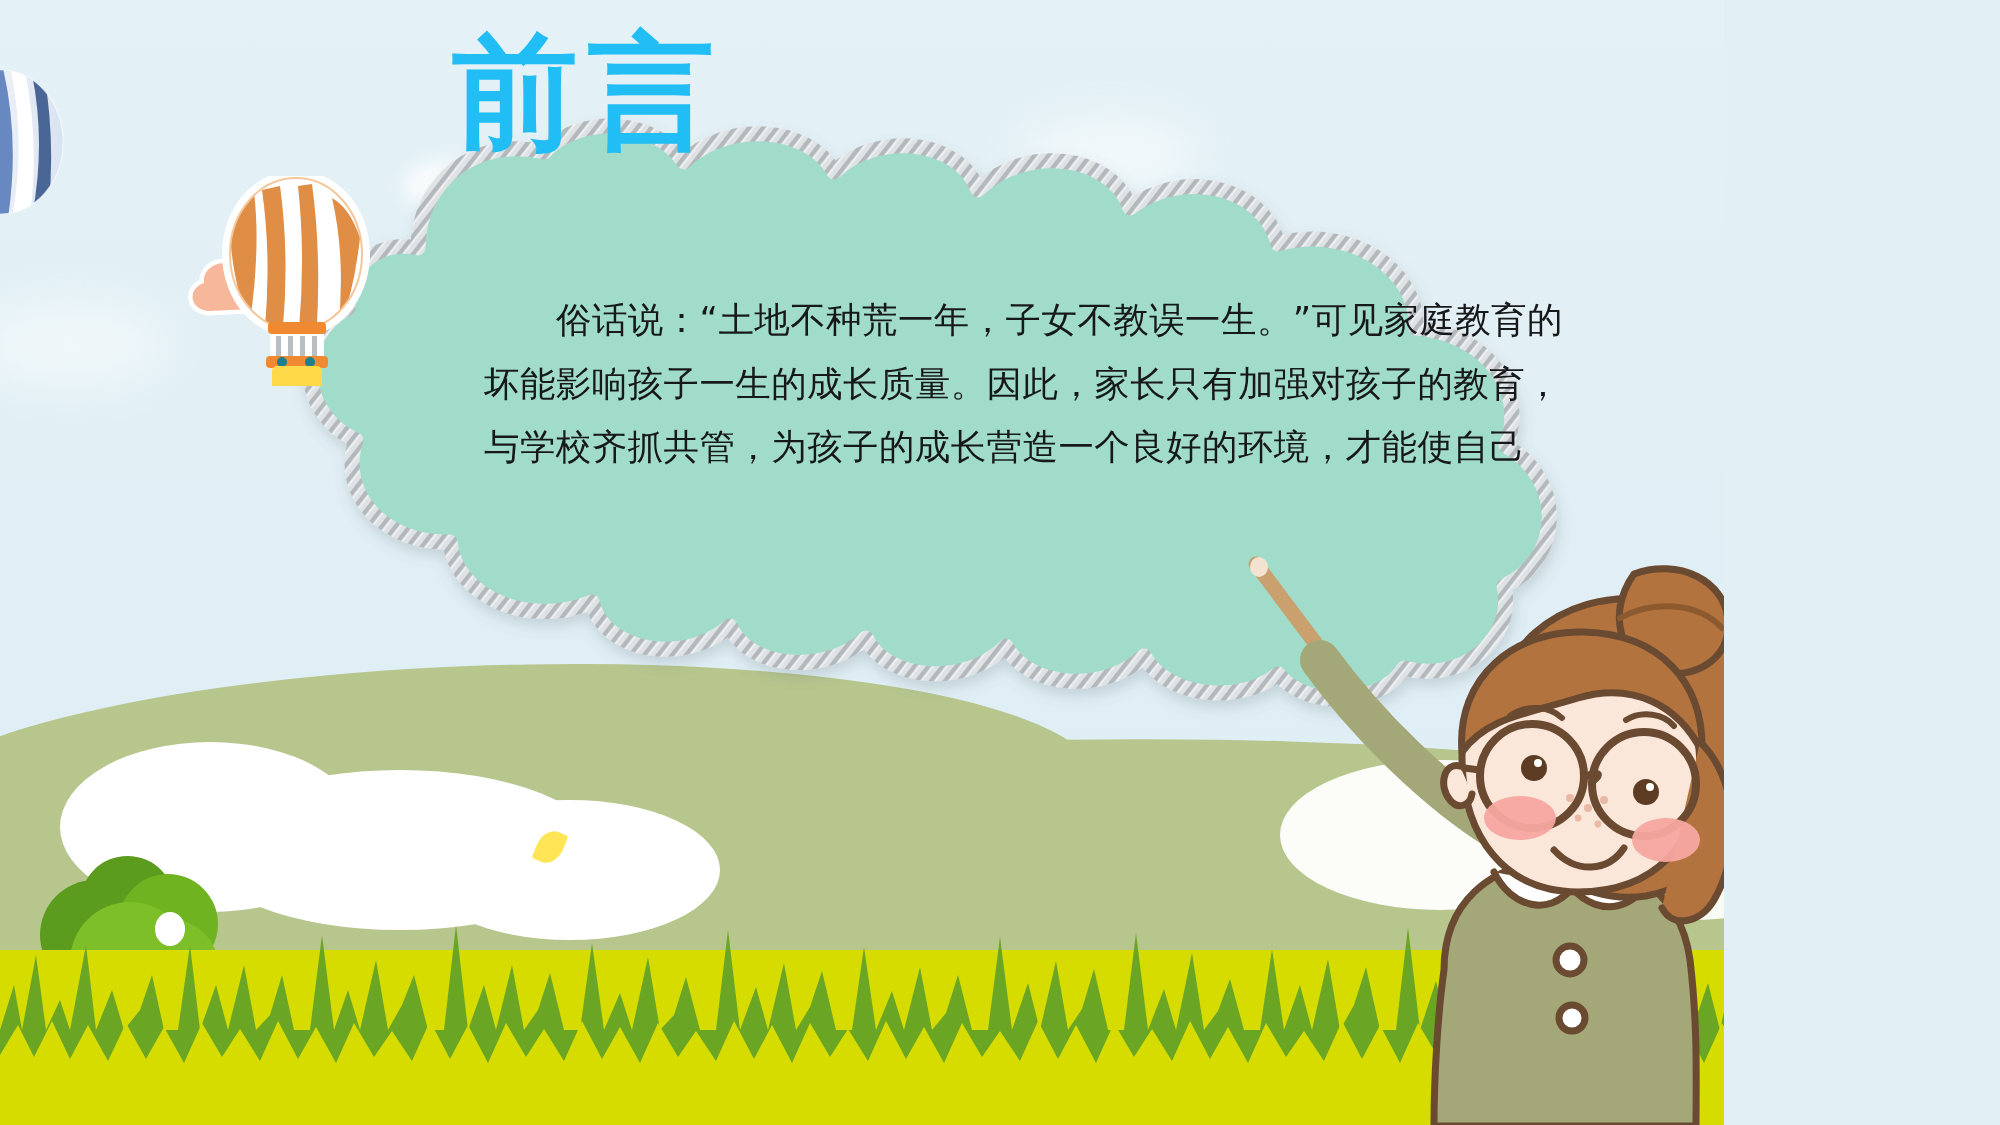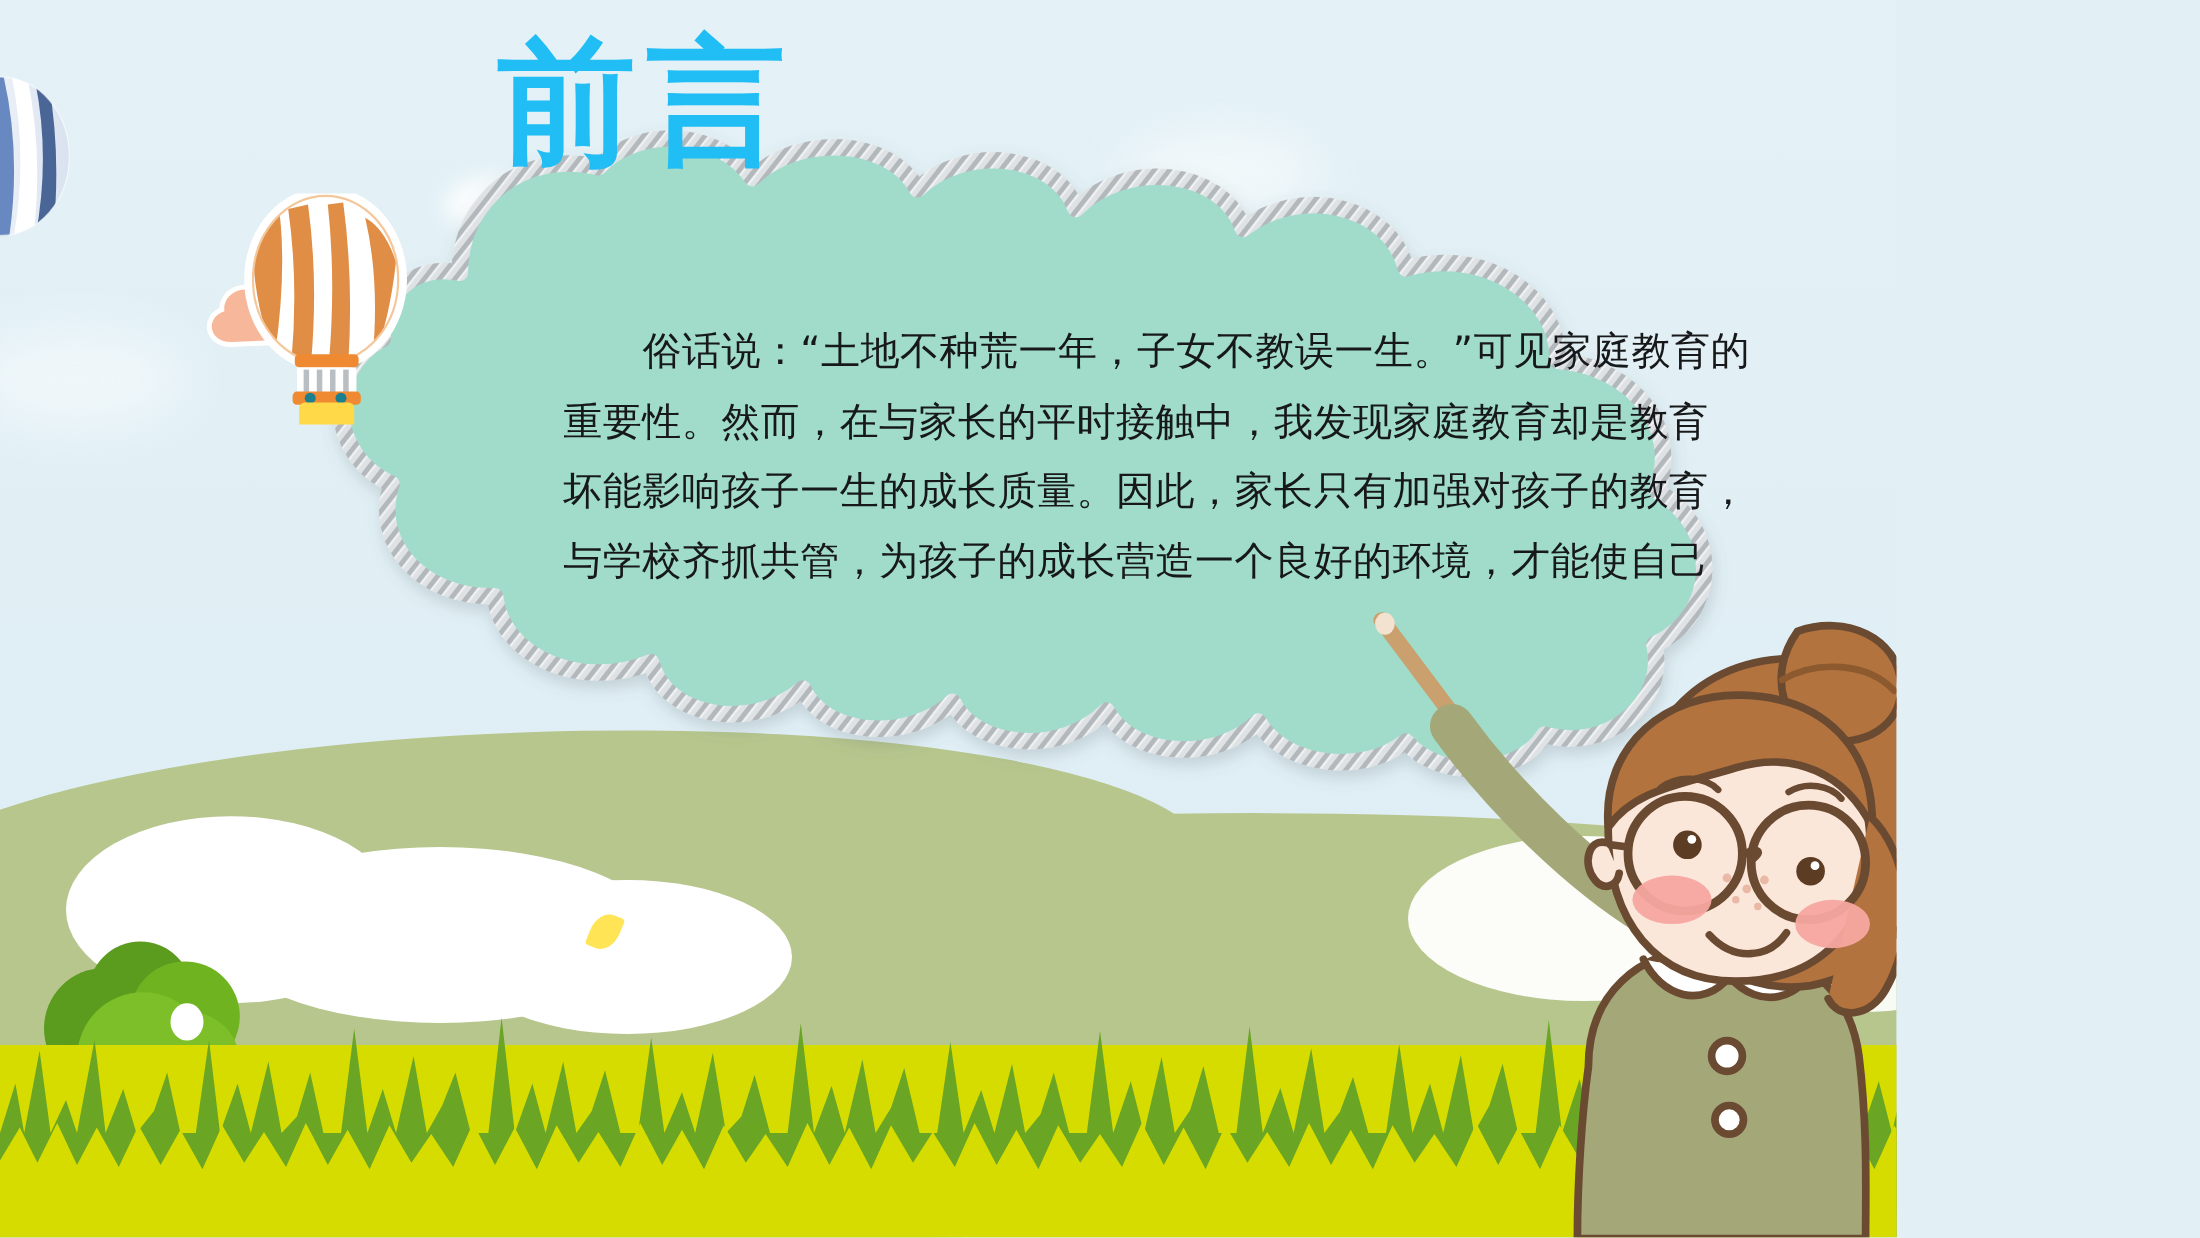--- a/index.html
+++ b/index.html
@@ -53,21 +53,21 @@
   #slide-title{
     position:absolute;left:452px;top:30px;
     font-size:126px;line-height:1;font-weight:700;
     color:#21bdf5;letter-spacing:10px;
     font-family:"DejaVu Sans","Liberation Sans",sans-serif;
     white-space:nowrap;
   }
 
   
   #body-text{
-    position:absolute;left:512px;top:288px;width:1010px;
+    position:absolute;left:484px;top:288px;width:1010px;
     font-size:35.5px;line-height:63.5px;color:#16181a;
     font-family:"DejaVu Sans","Liberation Sans",sans-serif;
     letter-spacing:.4px;
     text-align:justify;
   }
   #body-text .indent{display:inline-block;width:72px;}
   #body-text b{font-weight:700;}
   #body-text .line{display:block;white-space:nowrap;}
 
   
@@ -307,21 +307,20 @@
       <circle cx="86" cy="186" r="5" fill="#1a7f8e"></circle>
       <circle cx="114" cy="186" r="5" fill="#1a7f8e"></circle>
       <rect x="76" y="190" width="50" height="26" rx="5" fill="#ffd947"></rect>
     </svg>
   </div>
 
   <div id="slide-title">前言</div>
 
   <div id="body-text">
     <span class="line"><span class="indent"></span><span>俗话说：“土地不种荒一年，子女不教误一生。”可见家庭教育的</span></span>
-    <span class="line">重要性。然而，在与家长的平时接触中，我发现家庭教育却是教育</span>
     <span class="line">坏能影响孩子一生的成长质量。因此，家长只有加强对孩子的教育，</span>
     <span class="line">与学校齐抓共管，为孩子的成长营造一个良好的环境，才能使自己</span>
   </div>
 
   <div id="teacher-girl">
     <svg viewBox="0 0 560 570">
       <g stroke="#6b4a32" stroke-width="7" stroke-linecap="round" stroke-linejoin="round">
 
         <path d="M8 8 L86 112" stroke="#c9a06e" stroke-width="15"></path>
         <ellipse cx="11" cy="11" rx="9" ry="10" fill="#f2e2cf" stroke="none"></ellipse>

